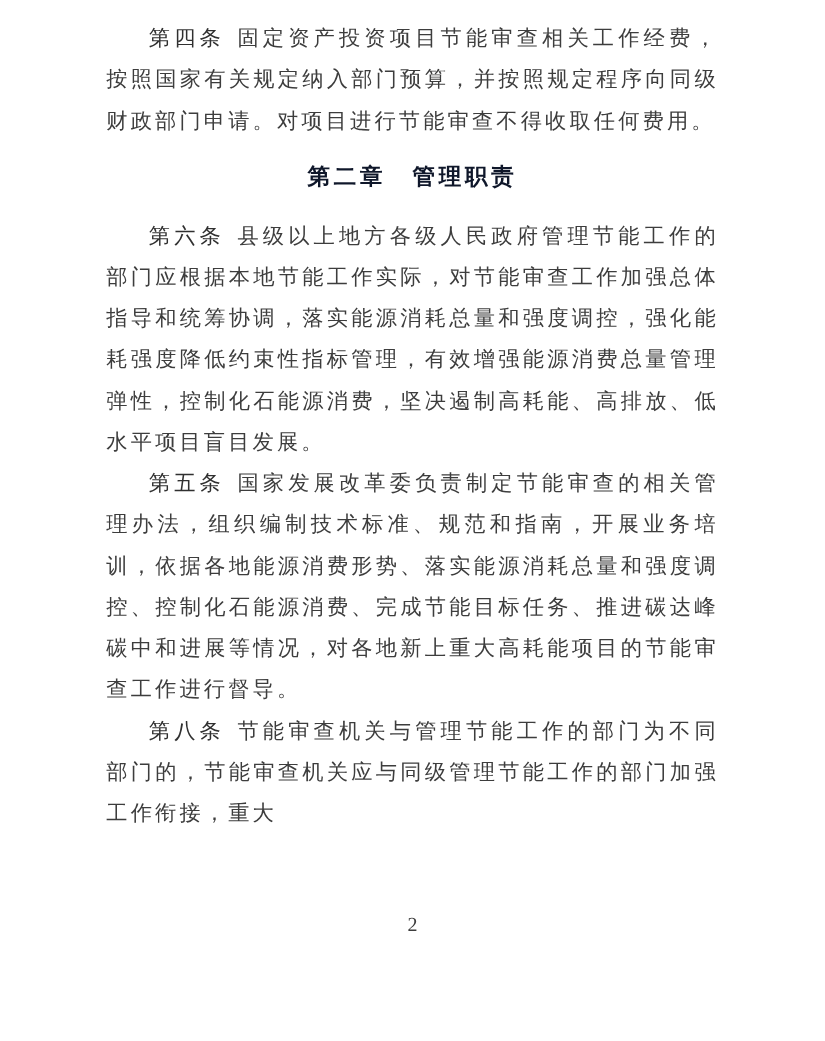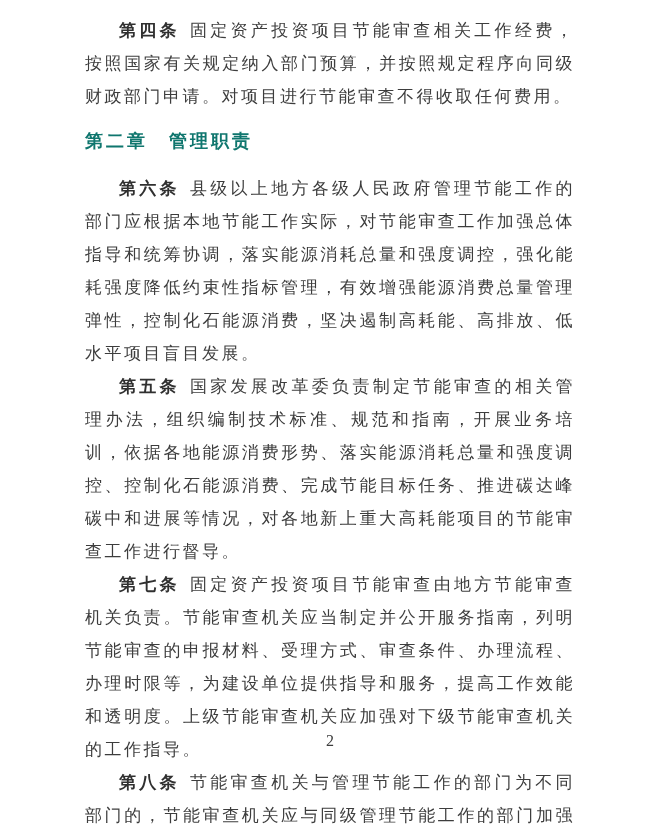--- a/index.html
+++ b/index.html
@@ -24,31 +24,32 @@
   .para {
     margin: 0;
     font-size: 17px;
     line-height: 33px;
     letter-spacing: 2.5px;
     text-align: justify;
     text-indent: 2em;
     color: #3d3d3d;
   }
   .term {
-    font-weight: bold;
+    font-weight: normal;
     color: #303030;
     margin-right: 10px;
   }
   .chapter-heading {
     margin: 12px 0 14px 0;
     font-size: 18px;
     line-height: 33px;
     letter-spacing: 3px;
     font-weight: bold;
-    color: #0f766e;
+    text-align: center;
+    color: #0f172a;
   }
   .pagenum {
     position: absolute;
     top: 729px;
     left: 0;
     width: 660px;
     text-align: center;
     font-size: 16px;
     line-height: 24px;
     color: #3d3d3d;
@@ -60,19 +61,18 @@
 <div class="page">
 
   <p class="para"><span class="term">第四条</span><span>固定资产投资项目节能审查相关工作经费，按照国家有关规定纳入部门预算，并按照规定程序向同级财政部门申请。对项目进行节能审查不得收取任何费用。</span></p>
 
   <h2 class="chapter-heading">第二章　管理职责</h2>
 
   <p class="para"><span class="term">第六条</span><span>县级以上地方各级人民政府管理节能工作的部门应根据本地节能工作实际，对节能审查工作加强总体指导和统筹协调，落实能源消耗总量和强度调控，强化能耗强度降低约束性指标管理，有效增强能源消费总量管理弹性，控制化石能源消费，坚决遏制高耗能、高排放、低水平项目盲目发展。</span></p>
 
   <p class="para"><span class="term">第五条</span><span>国家发展改革委负责制定节能审查的相关管理办法，组织编制技术标准、规范和指南，开展业务培训，依据各地能源消费形势、落实能源消耗总量和强度调控、控制化石能源消费、完成节能目标任务、推进碳达峰碳中和进展等情况，对各地新上重大高耗能项目的节能审查工作进行督导。</span></p>
 
-  <p class="para"><span class="term">第七条</span><span>固定资产投资项目节能审查由地方节能审查机关负责。节能审查机关应当制定并公开服务指南，列明节能审查的申报材料、受理方式、审查条件、办理流程、办理时限等，为建设单位提供指导和服务，提高工作效能和透明度。上级节能审查机关应加强对下级节能审查机关的工作指导。</span></p>
 
   <p class="para"><span class="term">第八条</span><span>节能审查机关与管理节能工作的部门为不同部门的，节能审查机关应与同级管理节能工作的部门加强工作衔接，重大</span></p>
 
 </div>
 
 <div class="pagenum">2</div>
 
 </body></html>

